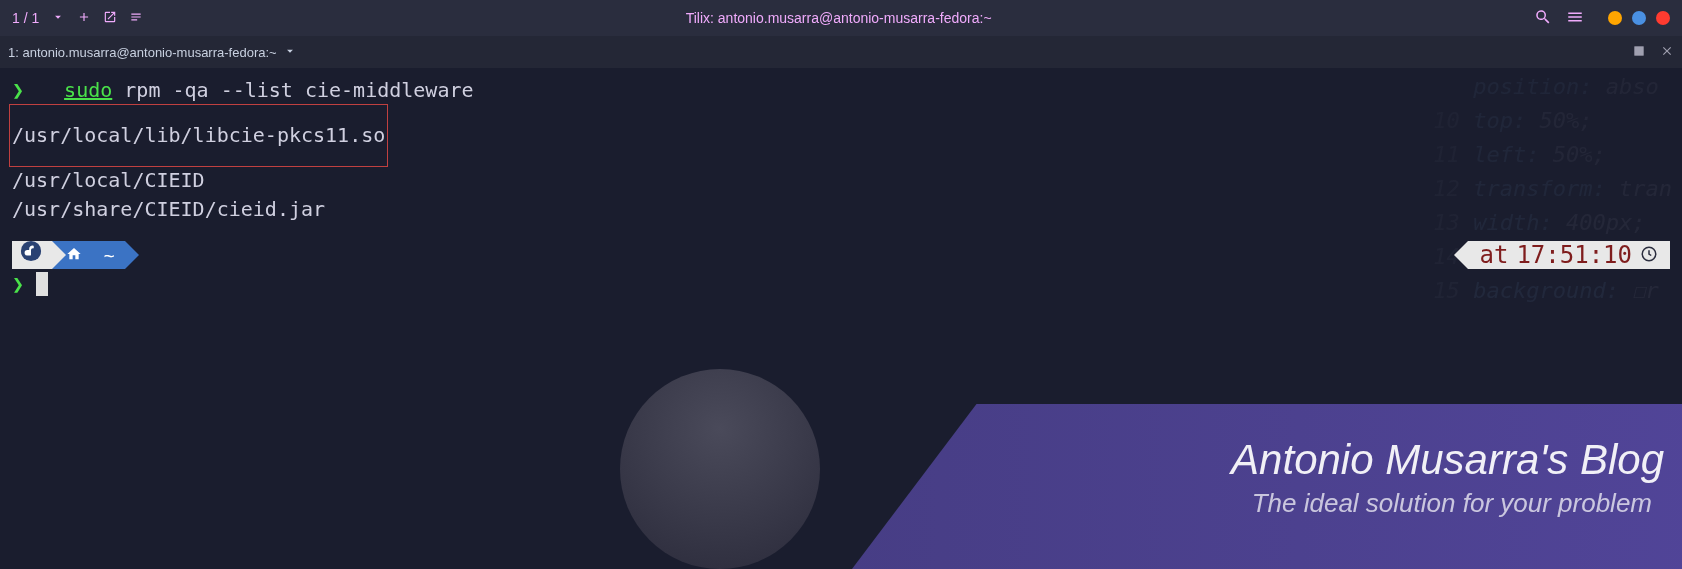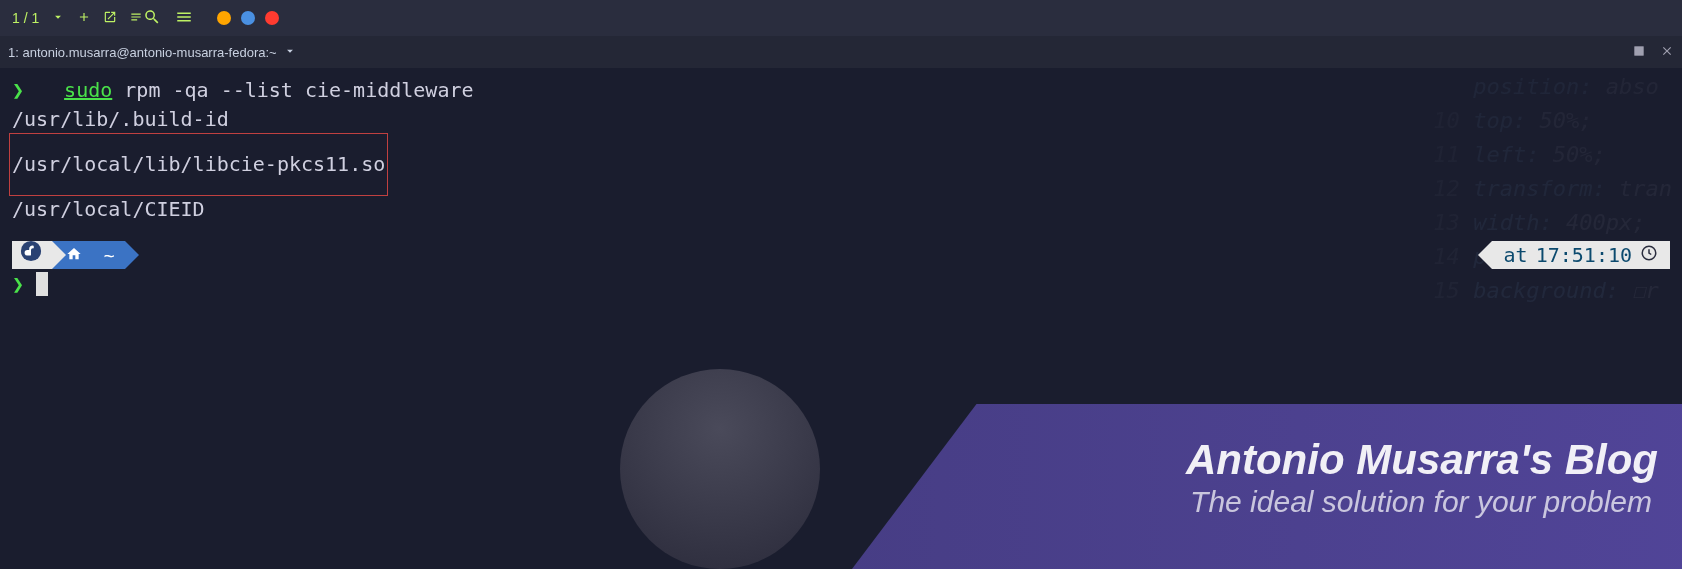--- a/index.html
+++ b/index.html
@@ -19,21 +19,21 @@
     }
     
     .titlebar {
       height: 36px;
       background: #2a2d3e;
       display: flex;
       align-items: center;
       padding: 0 12px;
       font-family: -apple-system, BlinkMacSystemFont, "Segoe UI", sans-serif;
       font-size: 14px;
-      color: #bef264;
+      color: #f0abfc;
     }
     
     .titlebar-left {
       display: flex;
       align-items: center;
       gap: 12px;
     }
     
     .titlebar-center {
       flex: 1;
@@ -174,23 +174,23 @@
     }
     
     .segment-home::after {
       border-left-color: #3b73c4;
     }
     
     .timestamp-segment {
       position: absolute;
       right: 12px;
       background: #e8e8e8;
-      color: #0c4a6e;
+      color: #7f1d1d;
       padding: 2px 12px;
-      font-size: 20px;
+      font-size: 24px;
       display: flex;
       align-items: center;
       gap: 8px;
       height: 28px;
     }
     
     .timestamp-segment::before {
       content: '';
       position: absolute;
       left: -14px;
@@ -224,35 +224,35 @@
       bottom: 0;
       width: 200px;
       height: 200px;
       border-radius: 50%;
       background: radial-gradient(circle at 50% 30%, #4a4a5a, #2a2a3a);
       overflow: hidden;
     }
     
     .blog-title {
       position: absolute;
-      right: 24px;
+      right: 18px;
       bottom: 85px;
       font-family: -apple-system, BlinkMacSystemFont, "Segoe UI", sans-serif;
       font-size: 42px;
-      font-weight: bold;
+      font-weight: normal;
       font-style: italic;
       color: rgba(255,255,255,0.92);
     }
     
     .blog-subtitle {
       position: absolute;
       right: 30px;
       bottom: 50px;
       font-family: -apple-system, BlinkMacSystemFont, "Segoe UI", sans-serif;
-      font-size: 30px;
+      font-size: 26px;
       font-style: italic;
       color: rgba(255,255,255,0.7);
     }
     
     .bg-code {
       position: absolute;
       right: 10px;
       top: 70px;
       font-family: monospace;
       font-size: 22px;
@@ -299,20 +299,21 @@
       <svg class="icon-small" viewBox="0 0 24 24">
           <path d="M19 19H5V5h7V3H5a2 2 0 00-2 2v14a2 2 0 002 2h14a2 2 0 002-2v-7h-2v7zM14 3v2h3.6l-9.8 9.8 1.4 1.4L19 6.4V10h2V3h-7z"></path>
         </svg>
     </span>
     <span>
       <svg class="icon-small" viewBox="0 0 24 24">
           <path d="M4 6h16v2H4zM4 11h16v2H4zM4 16h10v2H4z"></path>
         </svg>
     </span>
   </div>
+  <div class="titlebar-center">Tilix: antonio.musarra@antonio-musarra-fedora:~</div>
   <div class="titlebar-right">
     <span>
       <svg class="icon-svg" viewBox="0 0 24 24">
           <path d="M15.5 14h-.8l-.3-.3a6.5 6.5 0 10-.7.7l.3.3v.8l5 5L20.5 19l-5-5zm-6 0a4.5 4.5 0 110-9 4.5 4.5 0 010 9z"></path>
         </svg>
     </span>
     <span>
       <svg class="icon-svg" viewBox="0 0 24 24">
           <path d="M3 6h18v2H3zM3 11h18v2H3zM3 16h18v2H3z"></path>
         </svg>
@@ -362,23 +363,23 @@
   <div>
     <span class="prompt-symbol">❯</span>
     <span> </span>
     <span class="sudo">sudo</span>
     <span> </span>
     <span class="cmd">rpm</span>
     <span> </span>
     <span class="args">-qa --list cie-middleware</span>
   </div>
   <div id="output">
-      <div class="output-line">/usr/lib/.build-id</div>
       <div class="output-line"><span class="highlight-box">/usr/local/lib/libcie-pkcs11.so</span></div>
       <div class="output-line">/usr/local/CIEID</div>
+      <div class="output-line">/usr/share/CIEID/cieid.jar</div>
     </div>
 
   <div class="prompt-segment-container">
     <div class="segment segment-fedora">
       <span>
         <svg width="22" height="22" viewBox="0 0 24 24">
             <circle cx="12" cy="12" r="11" fill="#294172"></circle>
             <path fill="#fff" d="M14 6a4 4 0 00-4 4v1H8a3 3 0 100 6h3a1 1 0 001-1v-5a2 2 0 012-2h1V7a1 1 0 00-1-1z"></path>
           </svg>
       </span>

